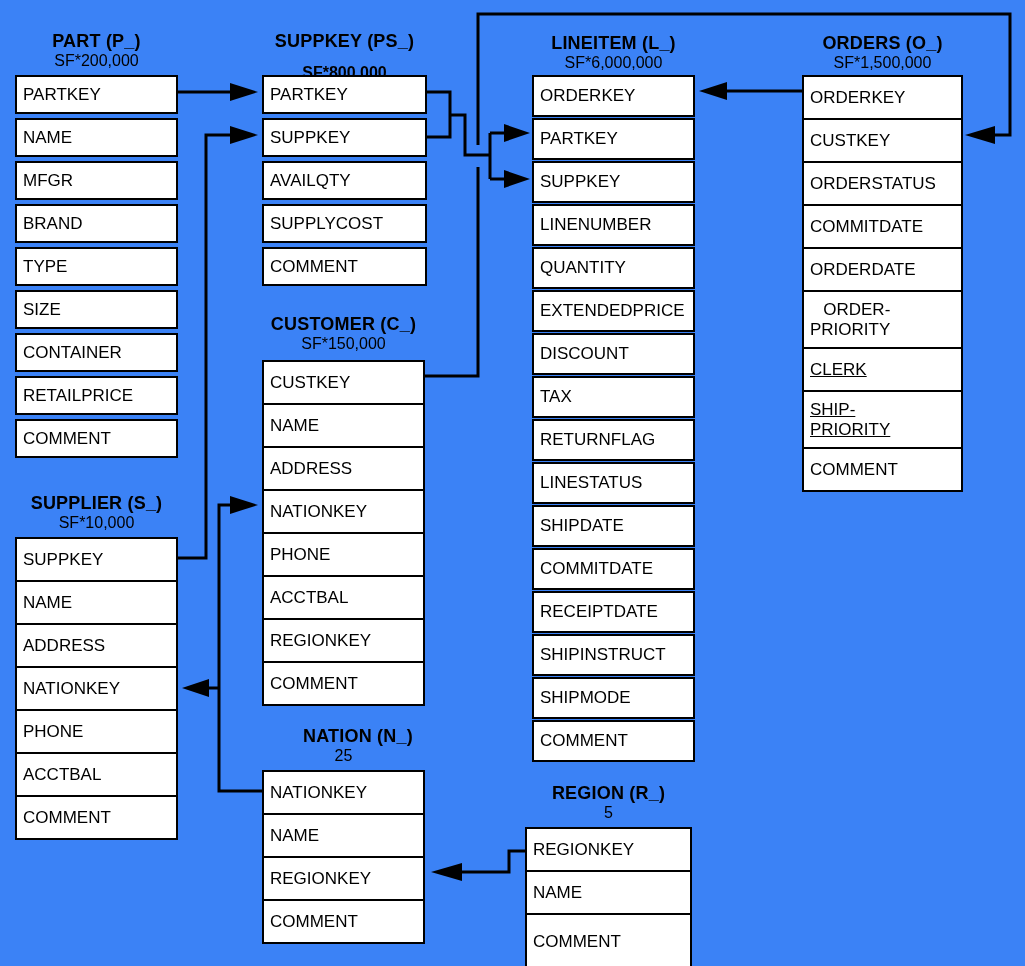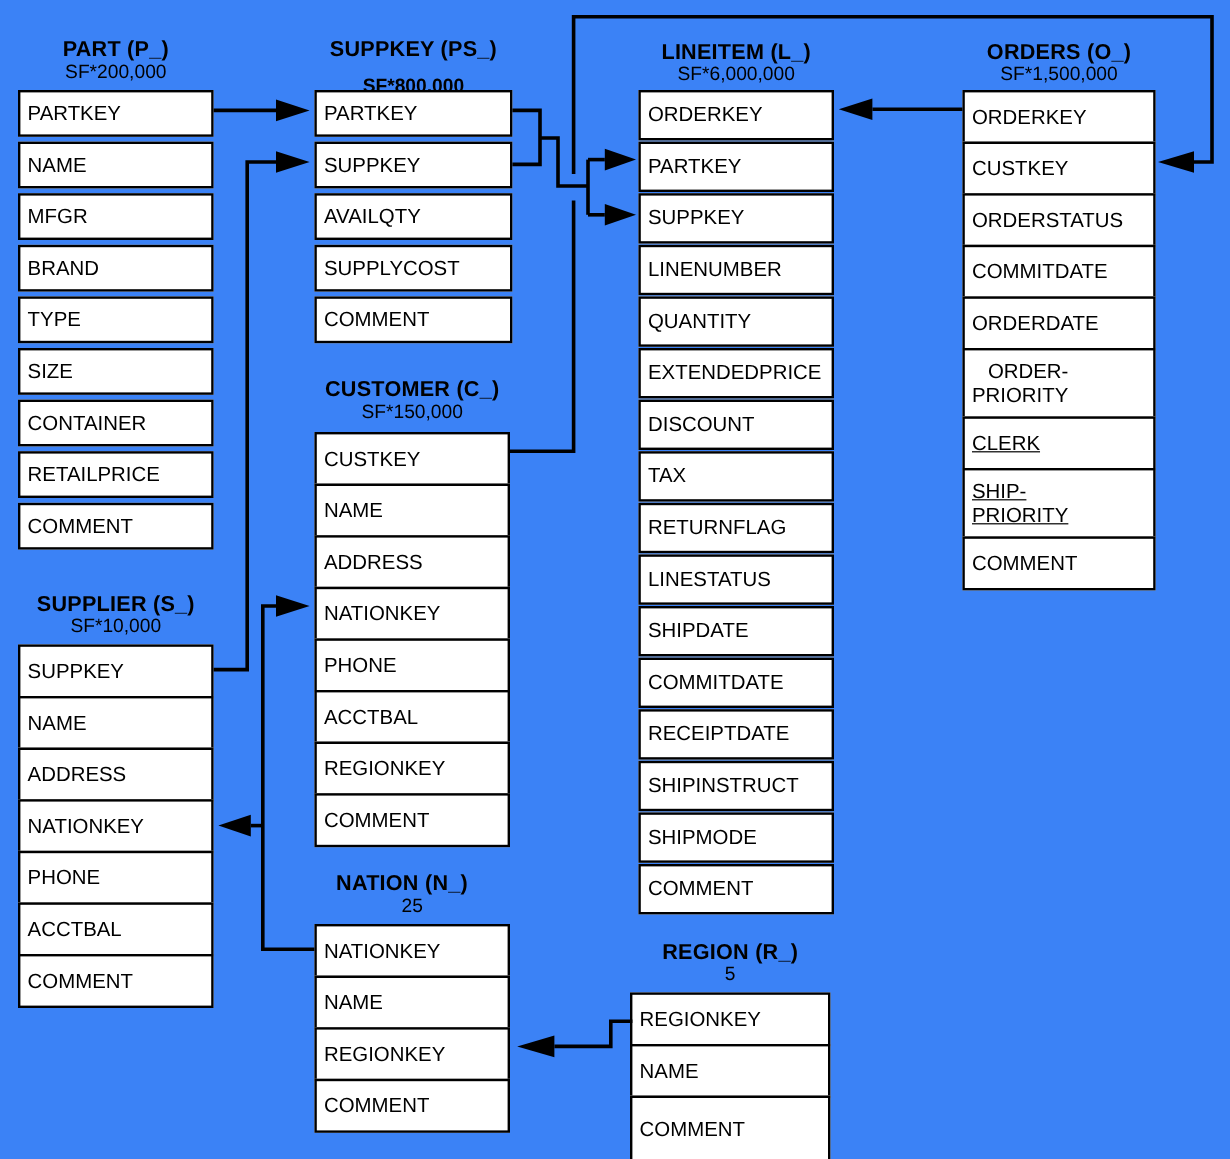--- a/index.html
+++ b/index.html
@@ -102,21 +102,21 @@
       <div class="tbl-card" style="left: -63.5px; top: 514px;">SF*10,000</div>
       <div class="tbl" style="left: 15px; top: 537px; width: 163px;">
         <div class="row" style="height: 45px; margin-top: 0px;">SUPPKEY</div>
         <div class="row" style="height: 45px; margin-top: -2px;">NAME</div>
         <div class="row" style="height: 45px; margin-top: -2px;">ADDRESS</div>
         <div class="row" style="height: 45px; margin-top: -2px;">NATIONKEY</div>
         <div class="row" style="height: 45px; margin-top: -2px;">PHONE</div>
         <div class="row" style="height: 45px; margin-top: -2px;">ACCTBAL</div>
         <div class="row" style="height: 45px; margin-top: -2px;">COMMENT</div>
       </div>
-      <div class="tbl-title" style="left: 175px; top: 726px;">NATION (N_)</div>
+      <div class="tbl-title" style="left: 198px; top: 726px;">NATION (N_)</div>
       <div class="tbl-card" style="left: 183.5px; top: 747px;">25</div>
       <div class="tbl" style="left: 262px; top: 770px; width: 163px;">
         <div class="row" style="height: 45px; margin-top: 0px;">NATIONKEY</div>
         <div class="row" style="height: 45px; margin-top: -2px;">NAME</div>
         <div class="row" style="height: 45px; margin-top: -2px;">REGIONKEY</div>
         <div class="row" style="height: 45px; margin-top: -2px;">COMMENT</div>
       </div>
       <div class="tbl-title" style="left: 448.5px; top: 783px;">REGION (R_)</div>
       <div class="tbl-card" style="left: 448.5px; top: 804px;">5</div>
       <div class="tbl" style="left: 525px; top: 827px; width: 167px;">

